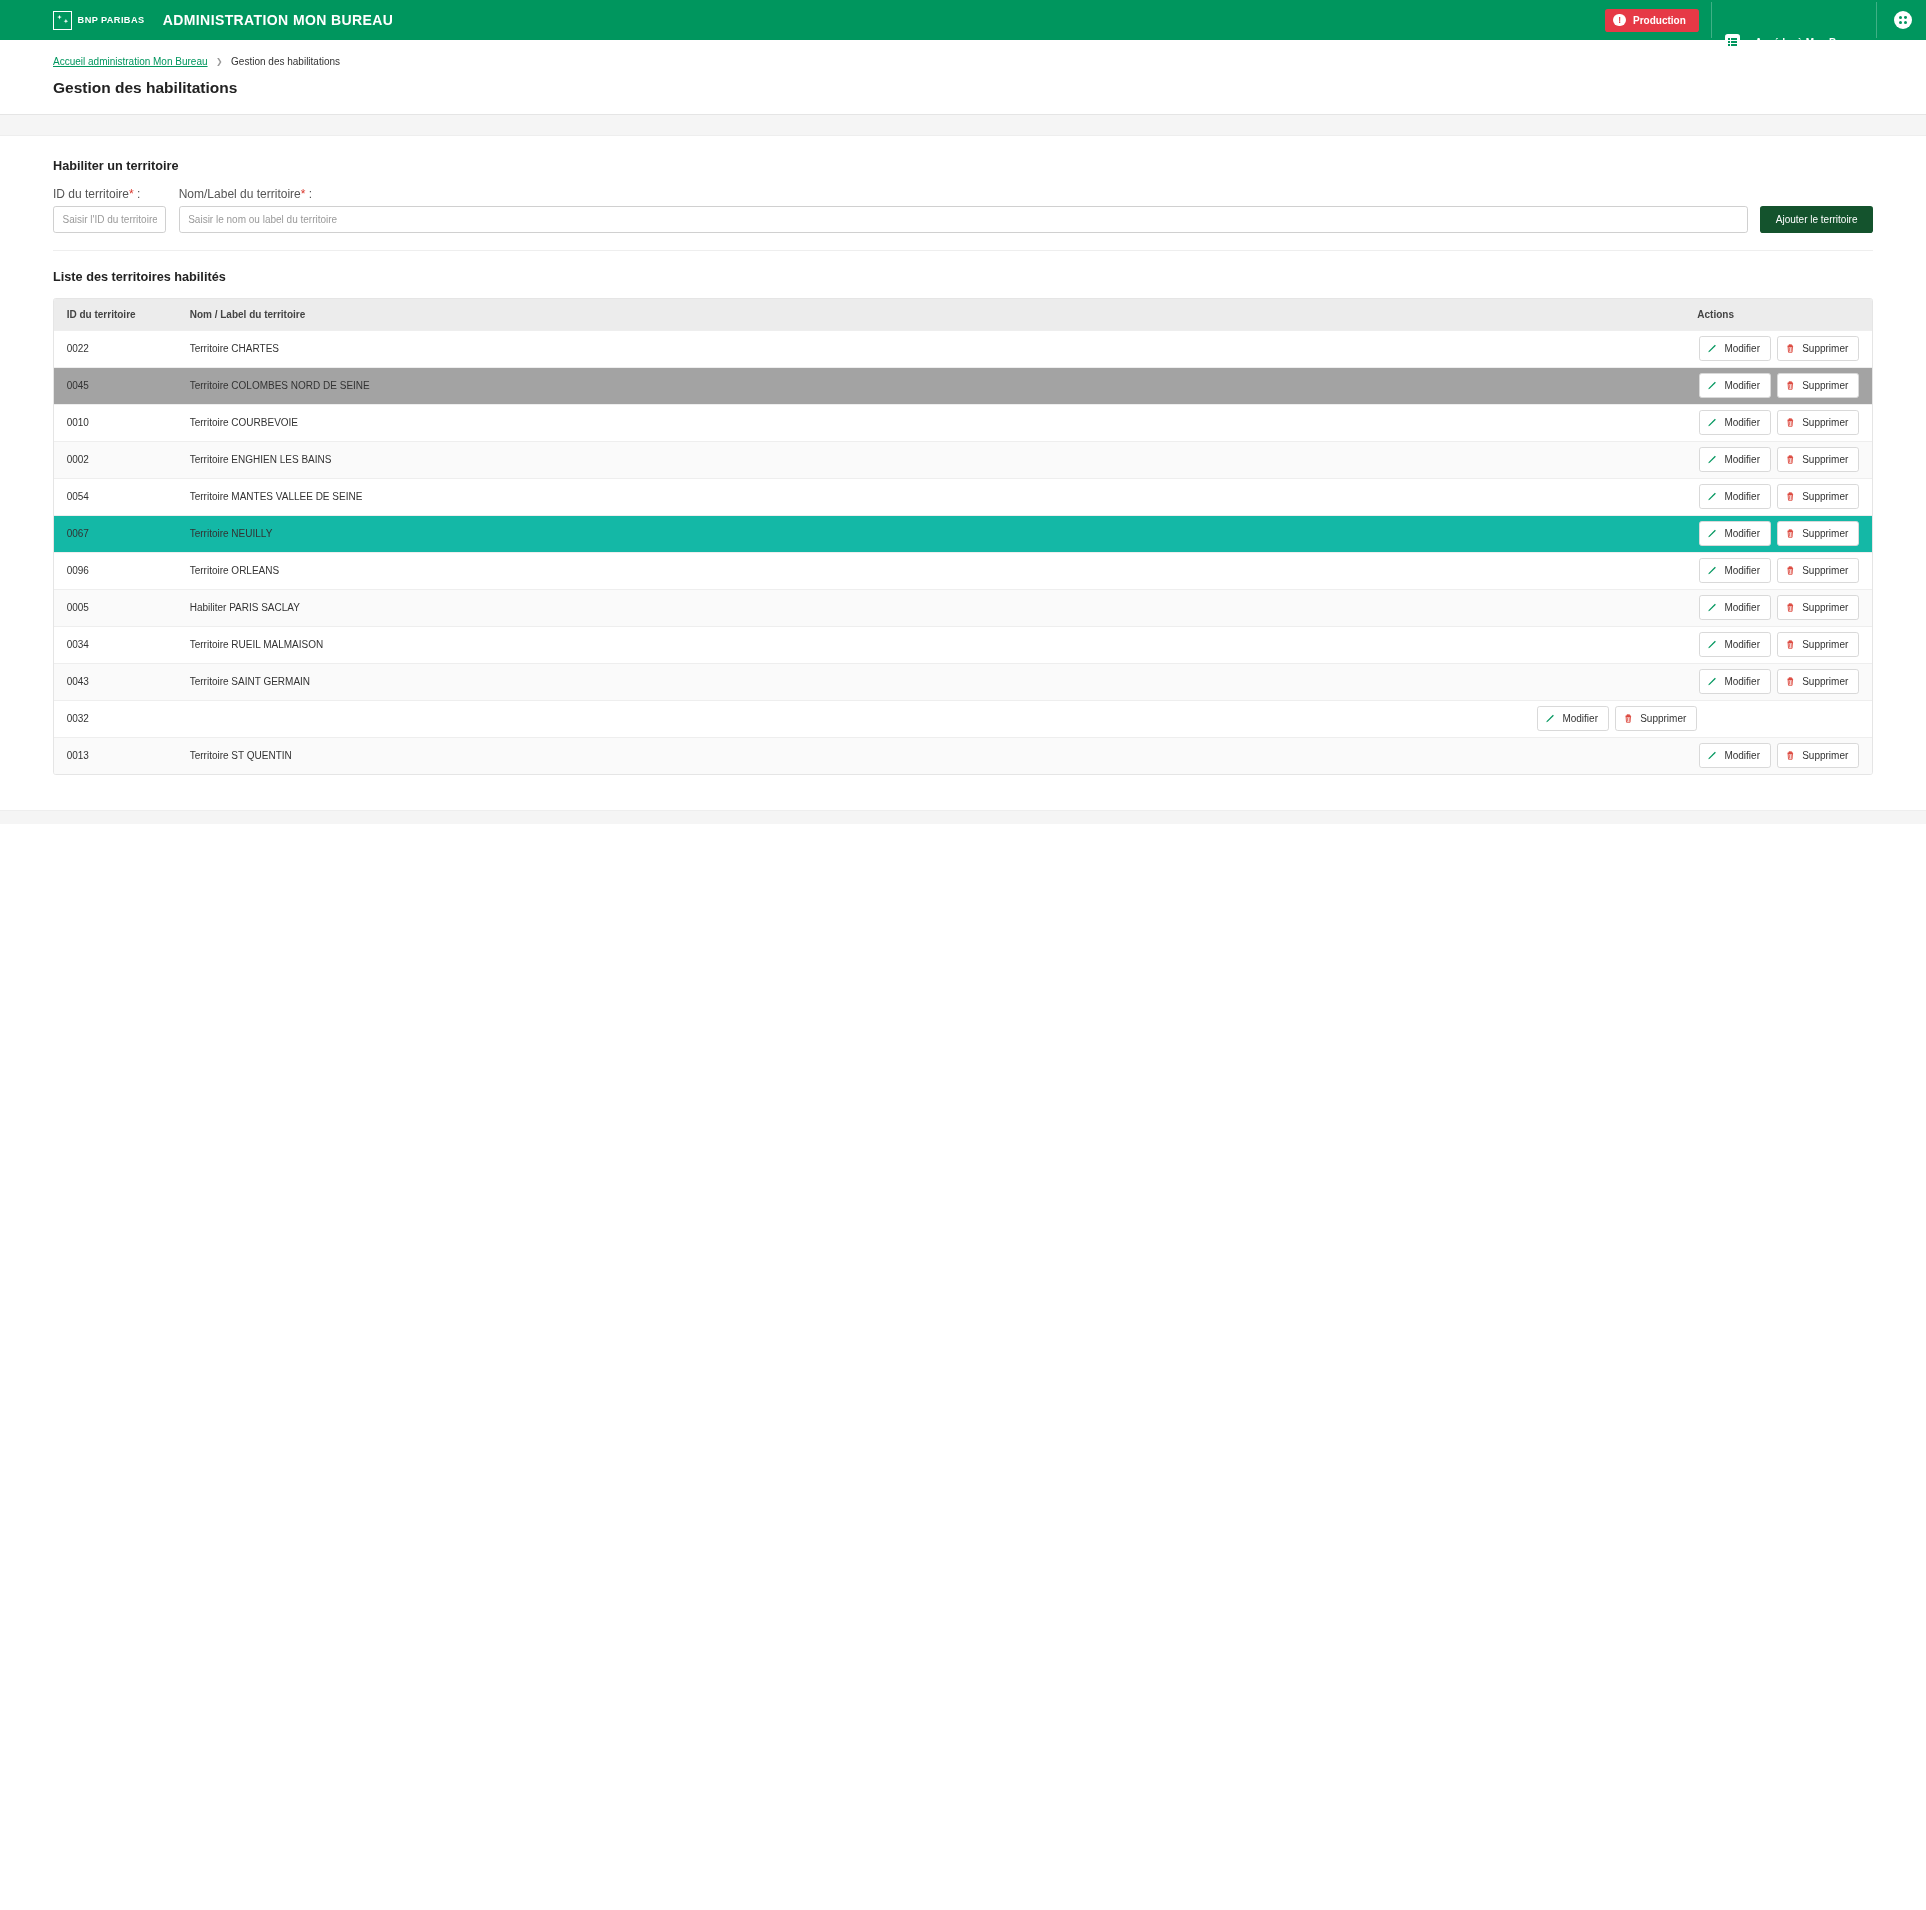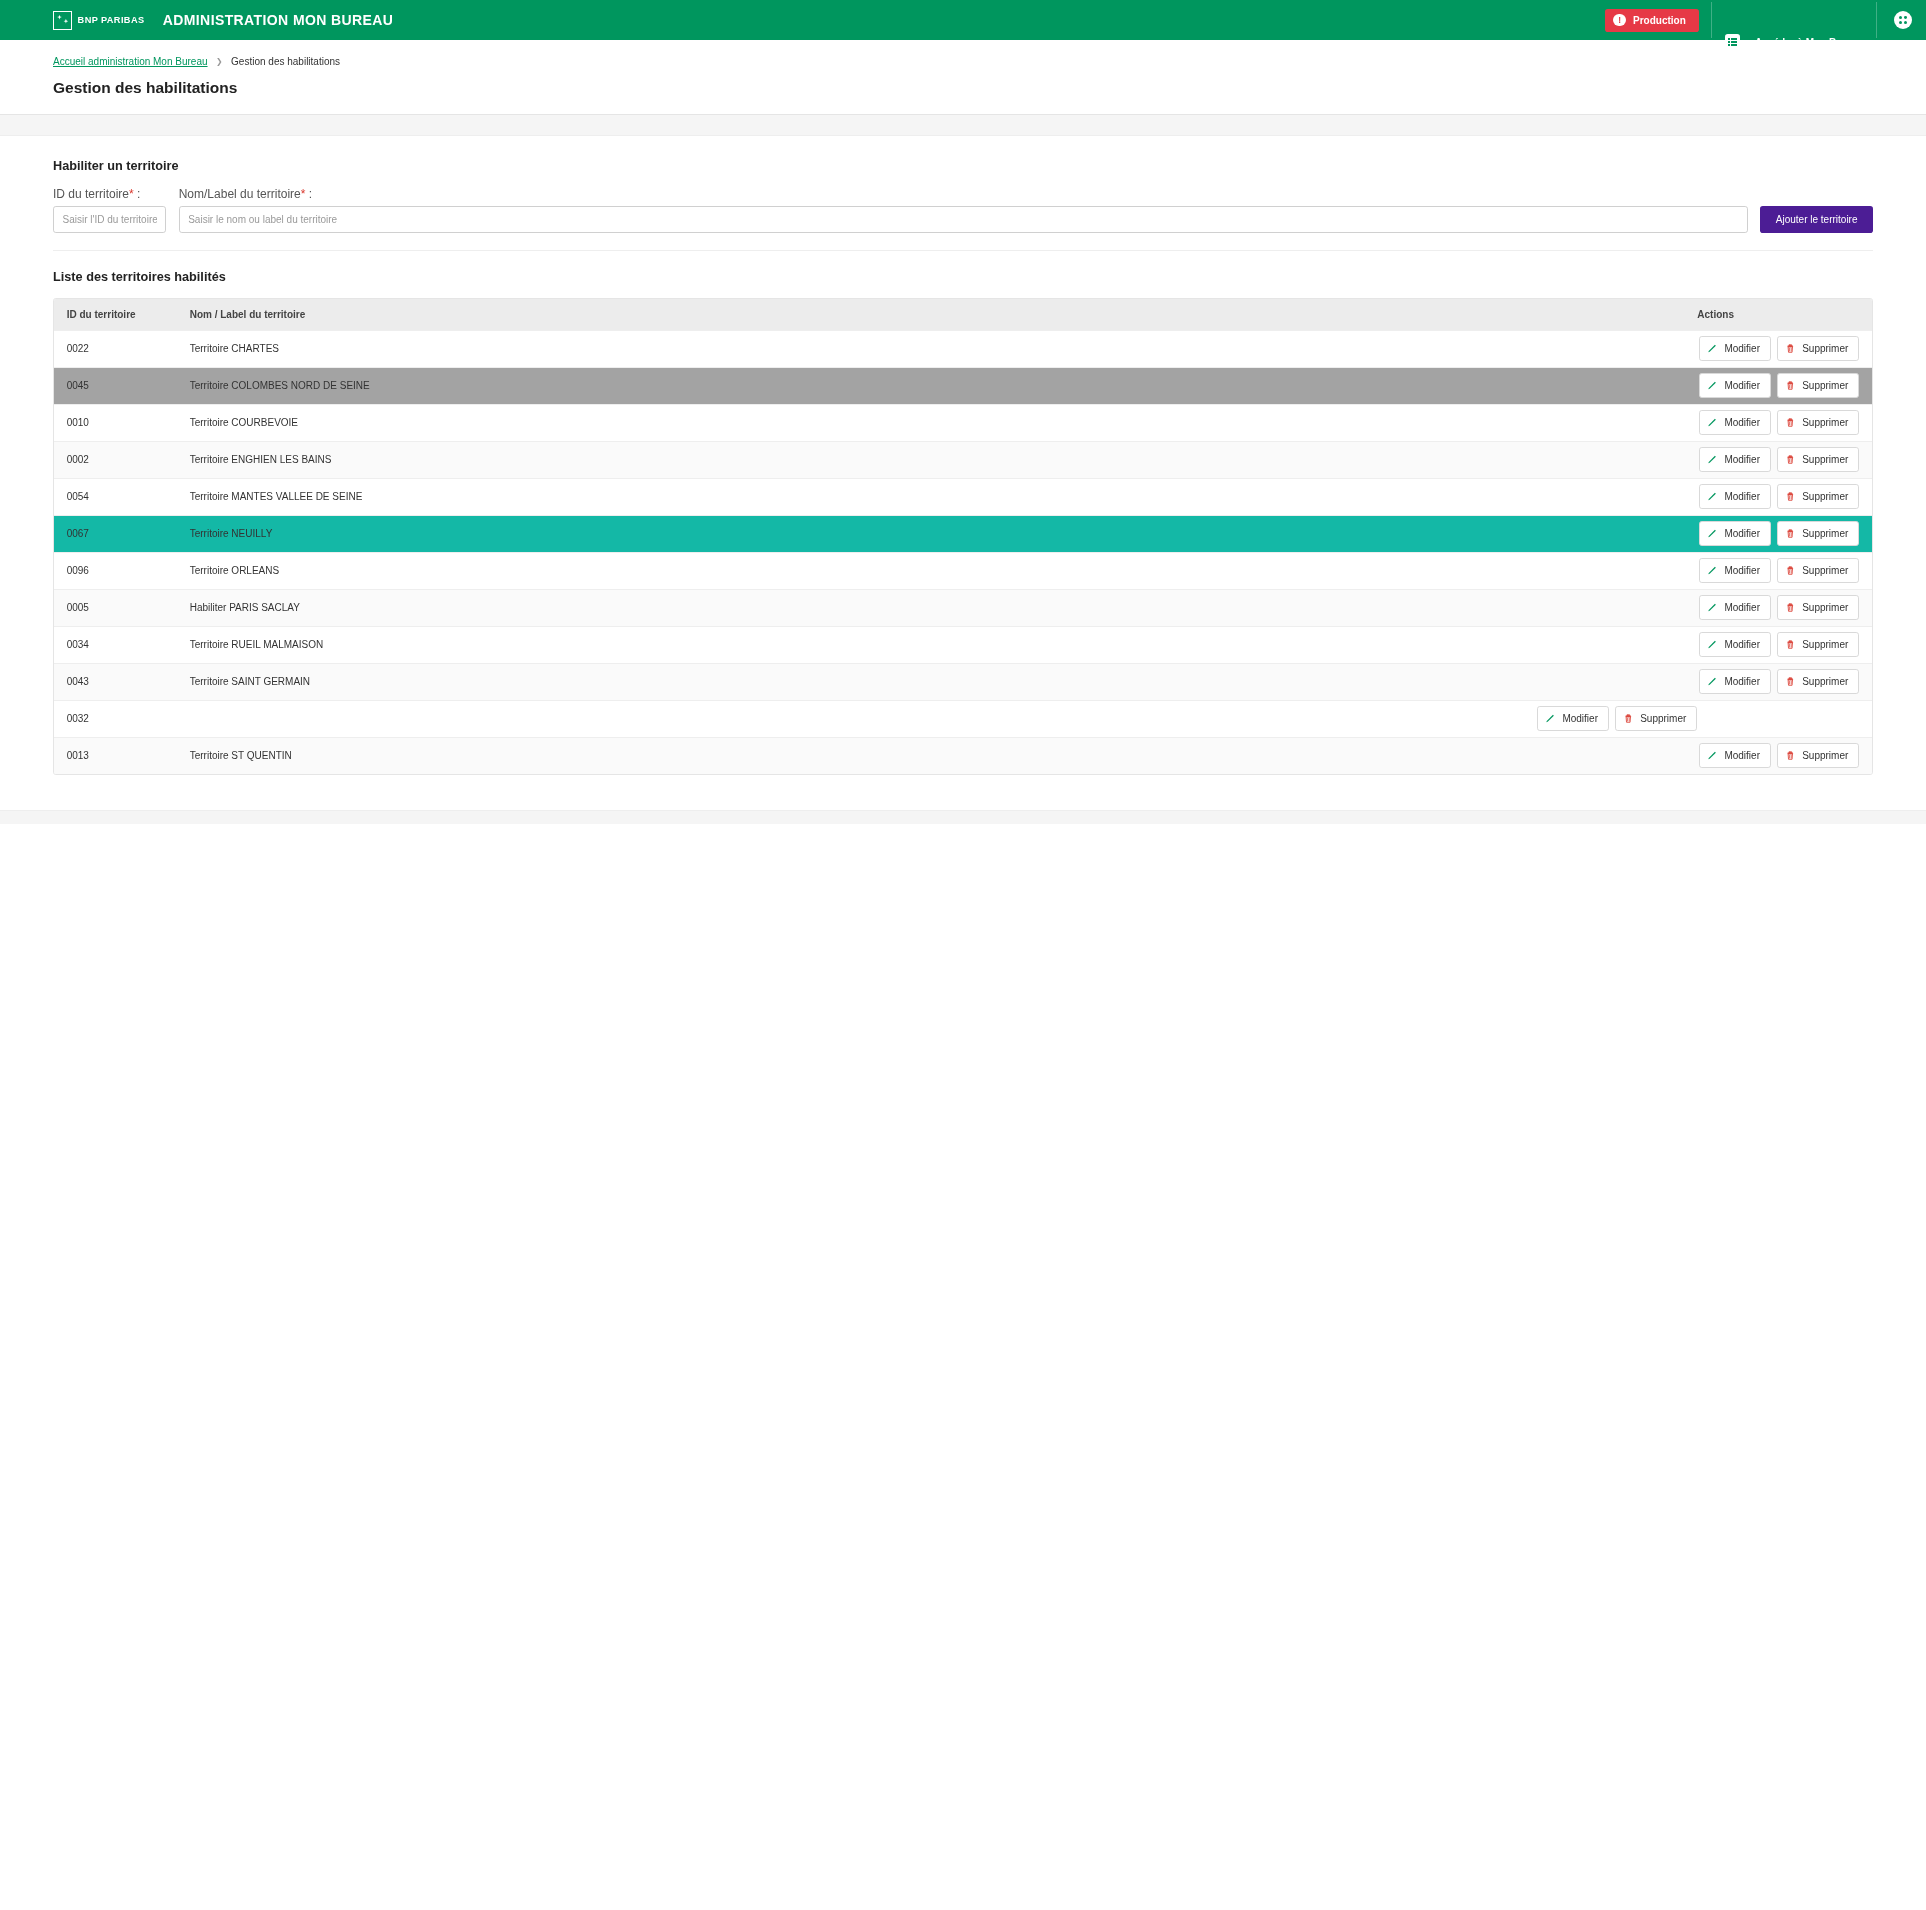--- a/index.html
+++ b/index.html
@@ -161,21 +161,21 @@
     border-radius: 2.8px;
     padding: 0 8.5px;
     font-size: 10px;
     color:#333;
   }
   .field input::placeholder{ color:#9a9a9a; }
   .field.id { width: 113px; }
   .field.name { flex:1; }
   .add-btn {
     height: 27px;
-    background:#4c1d95;
+    background:#14532d;
     color:#fff;
     border:none;
     border-radius:2.8px;
     padding: 0 15.5px;
     font-size:10px;
     font-weight:500;
     cursor:pointer;
     text-align:center;
   }
 

